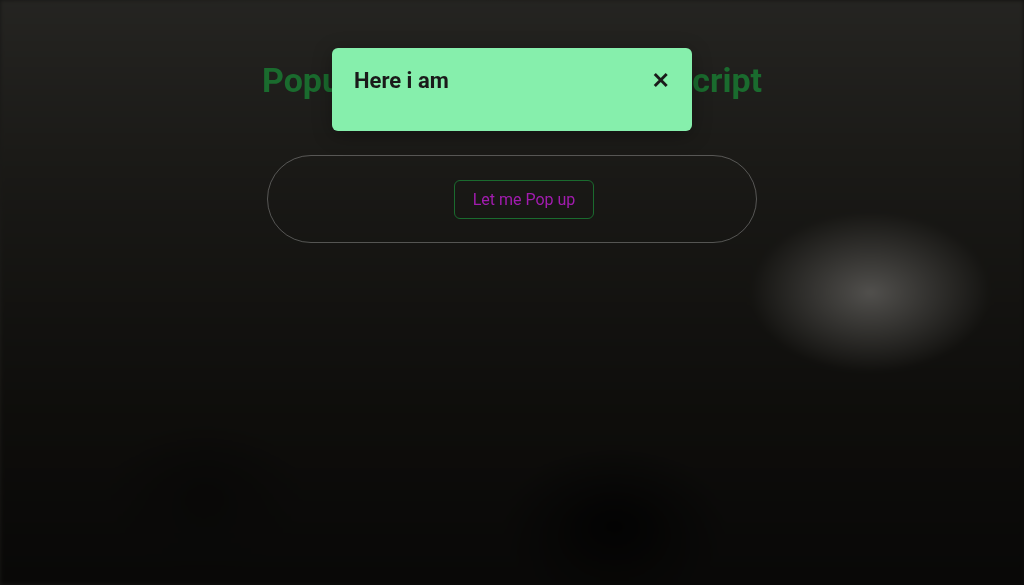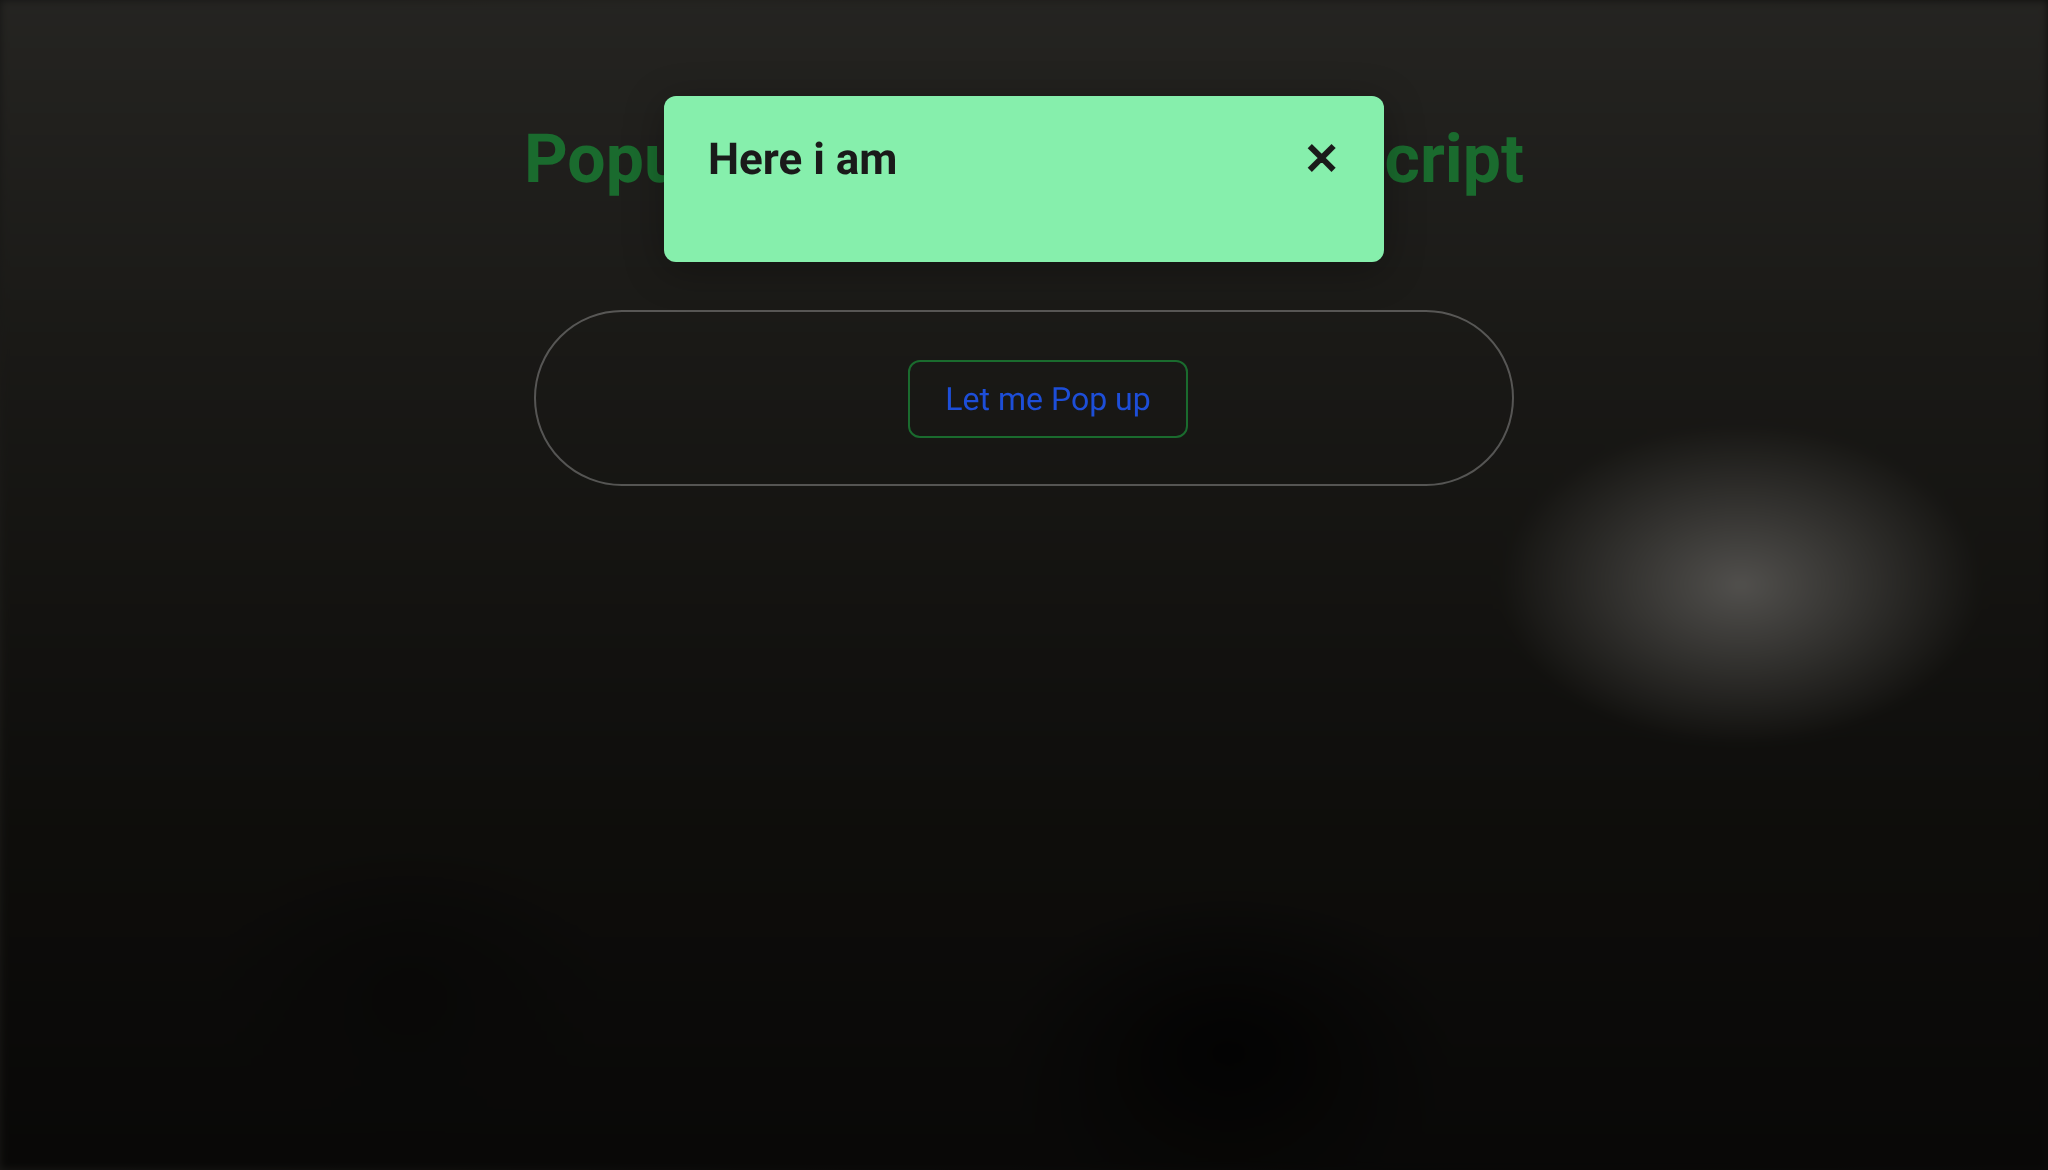--- a/index.html
+++ b/index.html
@@ -58,21 +58,21 @@
       border: 1px solid rgba(180, 180, 180, 0.4);
       border-radius: 44px;
       display: flex;
       align-items: center;
       justify-content: center;
     }
     
     .popup-button {
       background: transparent;
       border: 1.5px solid #1a6b2e;
-      color: #1d4ed8;
+      color: #a21caf;
       padding: 9px 18px;
       border-radius: 6px;
       font-size: 16px;
       cursor: pointer;
       font-family: inherit;
       margin-left: 24px;
     }
     
     .modal {
       position: absolute;

